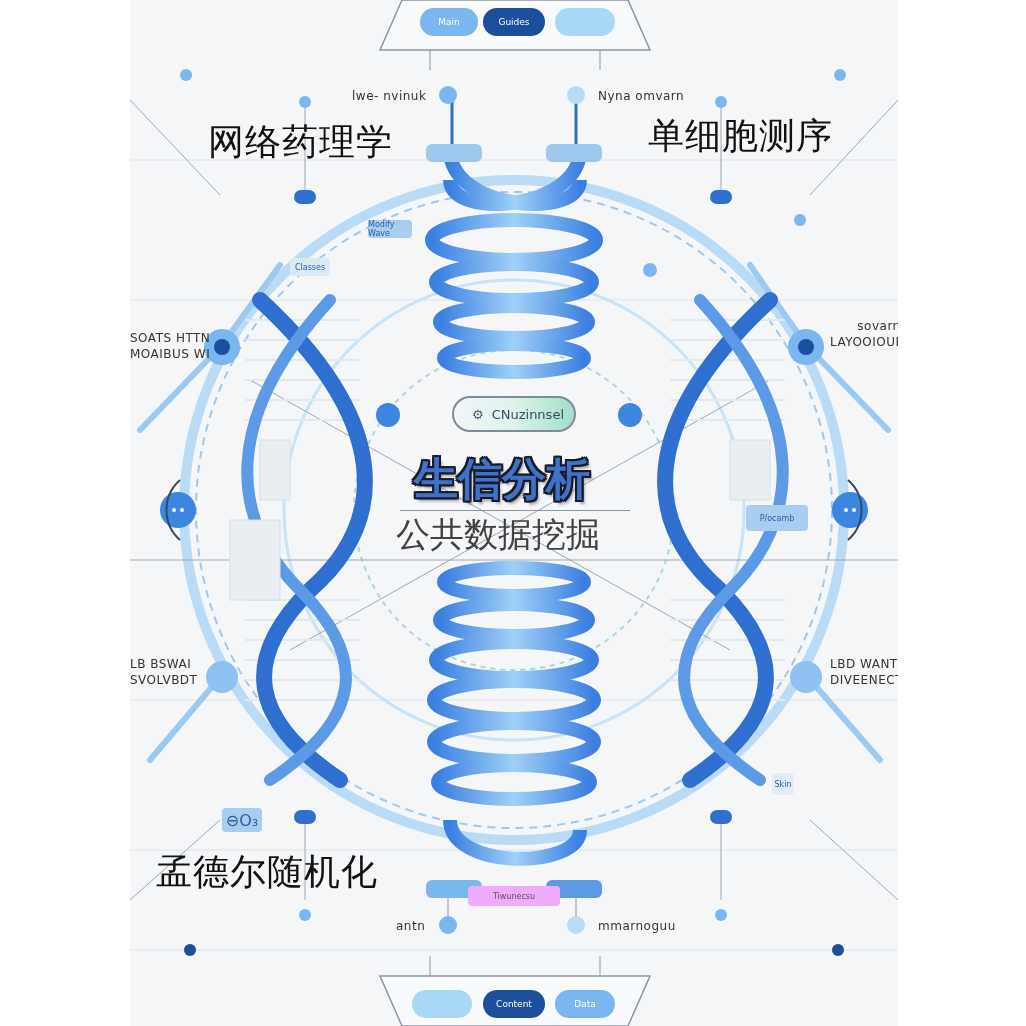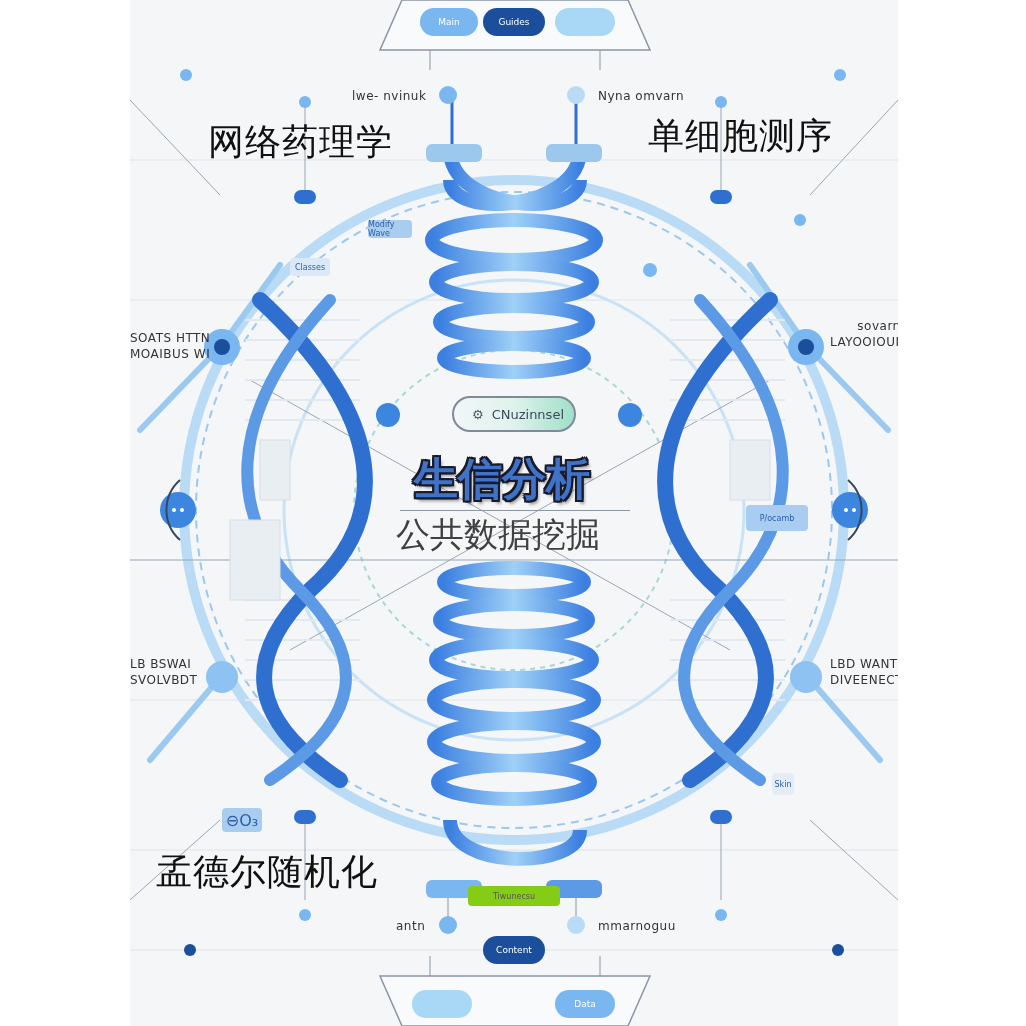--- a/index.html
+++ b/index.html
@@ -182,21 +182,21 @@
         <rect x="100" y="520" width="50" height="80"></rect>
       <rect x="600" y="440" width="40" height="60"></rect>
     </g>
   </svg>
 
   <div class="pill" style="left:290px;top:8px;width:58px;background:#7ab6ef;">Main</div>
   <div class="pill" style="left:353px;top:8px;width:62px;background:#1b4f9c;">Guides</div>
   <div class="pill" style="left:425px;top:8px;width:60px;background:#a8d8f5;"></div>
 
   <div class="pill" style="left:282px;top:990px;width:60px;background:#a8d8f5;"></div>
-  <div class="pill" style="left:353px;top:936px;width:62px;background:#1b4f9c;text-align:right;">Content</div>
+  <div class="pill" style="left:353px;top:990px;width:62px;background:#1b4f9c;text-align:right;">Content</div>
   <div class="pill" style="left:425px;top:990px;width:60px;background:#7ab6ef;">Data</div>
 
   <div class="lbl-small" style="left:222px;top:88px;">lwe- nvinuk</div>
   <div class="lbl-small" style="left:468px;top:88px;">Nyna omvarn</div>
   <div class="lbl-small" style="left:0px;top:330px;">
     <div>SOATS HTTN</div>
     <div>MOAIBUS WI</div>
   </div>
   <div class="lbl-small" style="left:700px;top:318px;text-align:right;">
     <div>sovarnv</div>
@@ -222,15 +222,15 @@
     <span>CNuzinnsel</span>
   </div>
   <div class="title-main" style="left:284px;top:450px;">生信分析</div>
   <div style="position:absolute;left:270px;top:510px;width:230px;height:1px;background:#8a96a4;"></div>
   <div class="subtitle" style="left:266px;top:512px;">公共数据挖掘</div>
 
   <div class="chip" style="left:238px;top:220px;width:44px;height:18px;">Modify Wave</div>
   <div class="chip" style="left:160px;top:258px;width:40px;height:18px;background:#dbe9f6;">Classes</div>
   <div class="chip" style="left:616px;top:505px;width:62px;height:26px;">P/ocamb</div>
   <div class="chip" style="left:92px;top:808px;width:40px;height:24px;font-size:16px;">⊖O₃</div>
-  <div class="chip" style="left:338px;top:886px;width:92px;height:20px;background:#84cc16;color:#555;text-align:right;">Tiwunecsu</div>
+  <div class="chip" style="left:338px;top:886px;width:92px;height:20px;background:#f0abfc;color:#555;text-align:right;">Tiwunecsu</div>
   <div class="chip" style="left:642px;top:758px;width:22px;height:22px;background:#e4edf6;margin-top:15px;">Skin</div>
 </div>
 
 </body></html>

